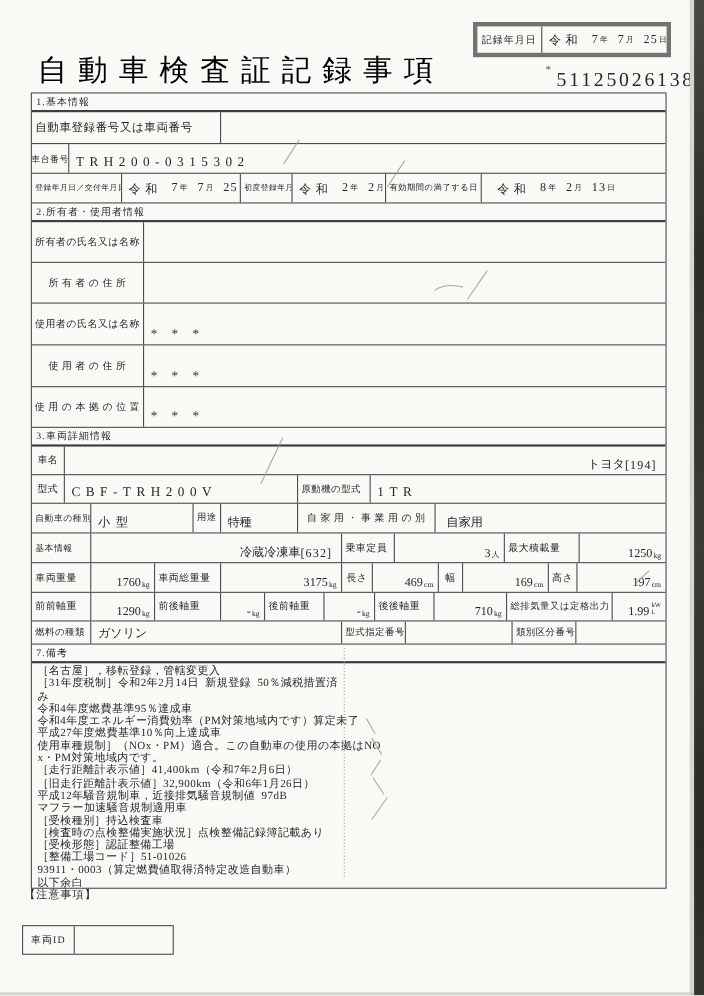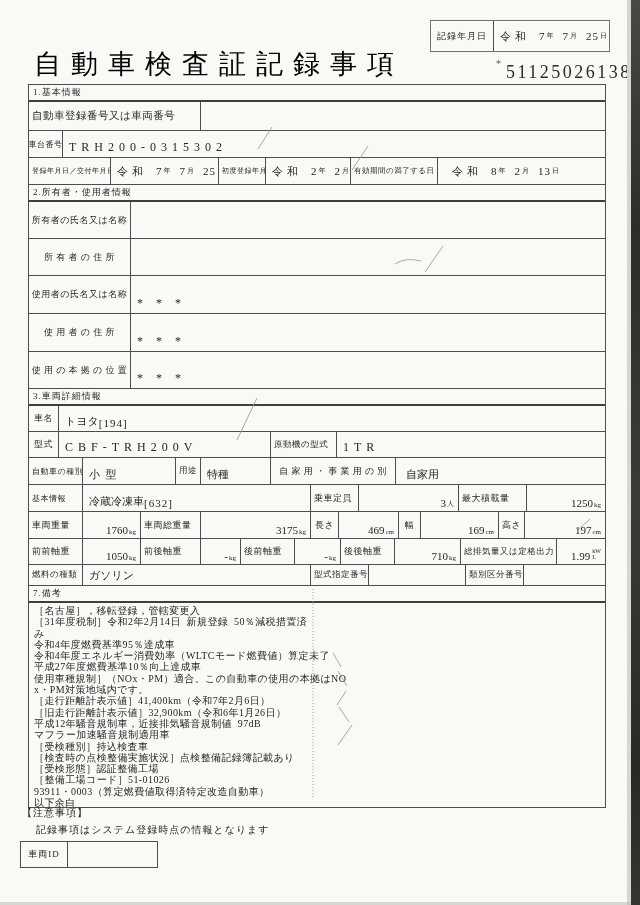--- a/index.html
+++ b/index.html
@@ -10,21 +10,21 @@
     color:#262626;overflow:hidden;
   }
   
   .edge-right{position:absolute;top:0;right:0;width:9px;height:100%;
     background:linear-gradient(180deg,#4a4843,#2f2d29 25%,#3d3b36 55%,#2b2925 85%,#37352f);}
   .edge-right-soft{position:absolute;top:0;right:9px;width:4px;height:100%;background:#d6d5cf;}
   .edge-bottom{position:absolute;bottom:0;left:0;right:9px;height:3px;background:#bcbbb4;opacity:.55;}
 
   
   .record-box{position:absolute;left:430px;top:20px;width:180px;height:32px;
-    border:1px solid #737373;display:flex;box-sizing:border-box;}
+    border:4px solid #737373;display:flex;box-sizing:border-box;}
   .record-box .lab-cell{width:62px;border-right:1px solid #4d4d4d;display:flex;
     align-items:center;justify-content:center;font-size:9px;letter-spacing:1px;}
   .record-box .date-cell{flex:1;display:flex;align-items:center;padding-left:6px;}
 
   .title{position:absolute;left:34px;top:46px;font-size:27px;letter-spacing:10px;
     color:#000000;white-space:pre;}
   .doc-star{position:absolute;left:496px;top:58px;font-size:10px;color:#555;}
   .doc-number{position:absolute;left:506px;top:62px;font-size:18px;letter-spacing:2.5px;
     font-family:Liberation Serif, serif;color:#2a2a2a;}
 
@@ -59,21 +59,21 @@
   .w22{width:22px;} .w78{width:78px;} .w26w{width:26px;} .w40{width:40px;}
   .w46{width:46px;} .w96{width:96px;} .w97{width:97px;}
   .flex1{flex:1;}
   .f7{font-size:7px;} .f75{font-size:7.5px;} .f8{font-size:8px;} .f85{font-size:8.5px;}
   .f105{font-size:10.5px;}
   
   .wdate{white-space:pre;font-size:11px;}
   .wdate .era{letter-spacing:4px;}
   .wdate .num{margin-left:9px;letter-spacing:1px;}
   .wdate .u{font-size:7px;margin-left:1px;}
-  .between{justify-content:flex-start;padding-right:8px;}
+  .between{justify-content:flex-end;padding-right:8px;}
   .code{letter-spacing:1px;font-size:11px;}
   
   .remarks{height:204px;padding:2px 0 0 5px;box-sizing:border-box;}
   .remark-line{font-size:10px;line-height:11.3px;letter-spacing:.4px;white-space:pre;}
   
   .notice-head{position:absolute;left:22px;top:806px;font-size:10px;letter-spacing:1px;}
   .notice-text{position:absolute;left:36px;top:823px;font-size:10px;letter-spacing:1px;}
   .vid-box{position:absolute;left:20px;top:841px;width:138px;height:27px;
     border:1px solid #4d4d4d;display:flex;box-sizing:border-box;}
   .vid-box .lab-cell{width:46px;border-right:1px solid #4d4d4d;display:flex;
@@ -192,21 +192,21 @@
         <span>169</span><span class="unit">cm</span>
       </div>
       <div class="c lab w26w center">高さ</div>
       <div class="c val num flex1">
         <span>197</span><span class="unit">cm</span>
       </div>
     </div>
     <div class="row h26">
       <div class="c lab w54">前前軸重</div>
       <div class="c val num w58">
-        <span>1050</span><span class="unit">kg</span>
+        <span>1290</span><span class="unit">kg</span>
       </div>
       <div class="c lab w60">前後軸重</div>
       <div class="c val num w40">
         <span>-</span><span class="unit">kg</span>
       </div>
       <div class="c lab w54">後前軸重</div>
       <div class="c val num w46">
         <span>-</span><span class="unit">kg</span>
       </div>
       <div class="c lab w54">後後軸重</div>
@@ -230,39 +230,38 @@
       <div class="c lab w58 f85">類別区分番号</div>
       <div class="c val flex1"></div>
     </div>
 
     <div class="sec-head">7.備考</div>
     <div class="remarks">
         <div class="remark-line">［名古屋］，移転登録，管轄変更入</div>
         <div class="remark-line">［31年度税制］令和2年2月14日  新規登録  50％減税措置済</div>
         <div class="remark-line">み</div>
         <div class="remark-line">令和4年度燃費基準95％達成車</div>
-        <div class="remark-line">令和4年度エネルギー消費効率（WLTCモード燃費値）算定未了</div>
+        <div class="remark-line">令和4年度エネルギー消費効率（PM対策地域内です）算定未了</div>
         <div class="remark-line">平成27年度燃費基準10％向上達成車</div>
         <div class="remark-line">使用車種規制］（NOx・PM）適合。この自動車の使用の本拠はNO</div>
         <div class="remark-line">x・PM対策地域内です。</div>
         <div class="remark-line">［走行距離計表示値］41,400km（令和7年2月6日）</div>
         <div class="remark-line">［旧走行距離計表示値］32,900km（令和6年1月26日）</div>
         <div class="remark-line">平成12年騒音規制車，近接排気騒音規制値  97dB</div>
         <div class="remark-line">マフラー加速騒音規制適用車</div>
         <div class="remark-line">［受検種別］持込検査車</div>
         <div class="remark-line">［検査時の点検整備実施状況］点検整備記録簿記載あり</div>
         <div class="remark-line">［受検形態］認証整備工場</div>
         <div class="remark-line">［整備工場コード］51-01026</div>
         <div class="remark-line">93911・0003（算定燃費値取得済特定改造自動車）</div>
         <div class="remark-line">以下余白</div>
       </div>
   </div>
 
   <div class="notice-head">【注意事項】</div>
-  <div class="notice-text">記録事項はシステム登録時点の情報となります</div>
   <div class="vid-box">
     <div class="lab-cell">車両ID</div>
     <div class="val-cell"></div>
   </div>
 
   <svg class="marks" width="640" height="905" viewBox="0 0 640 905">
     <g stroke="#9a9a96" stroke-width="1" fill="none" opacity="0.85">
       <path d="M258,149 L272,127"></path>
       <path d="M352,170 L368,146"></path>
       <path d="M425,272 L443,246"></path>

